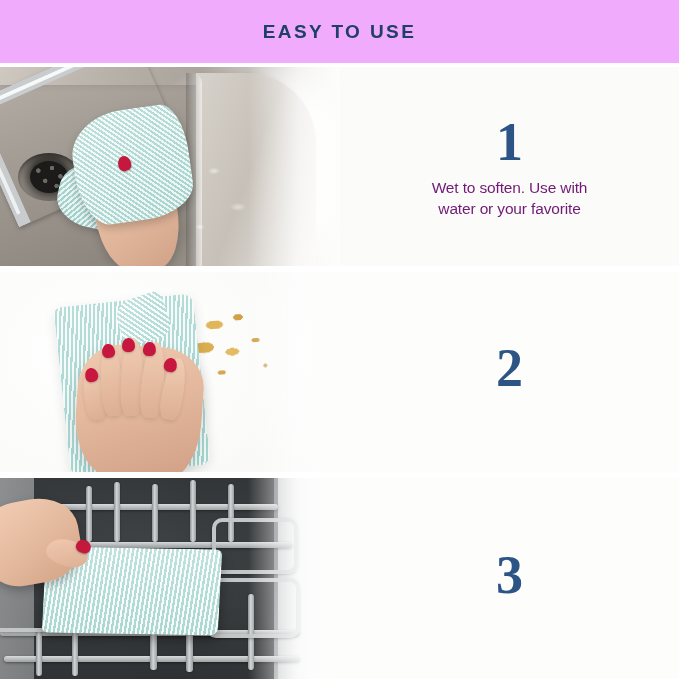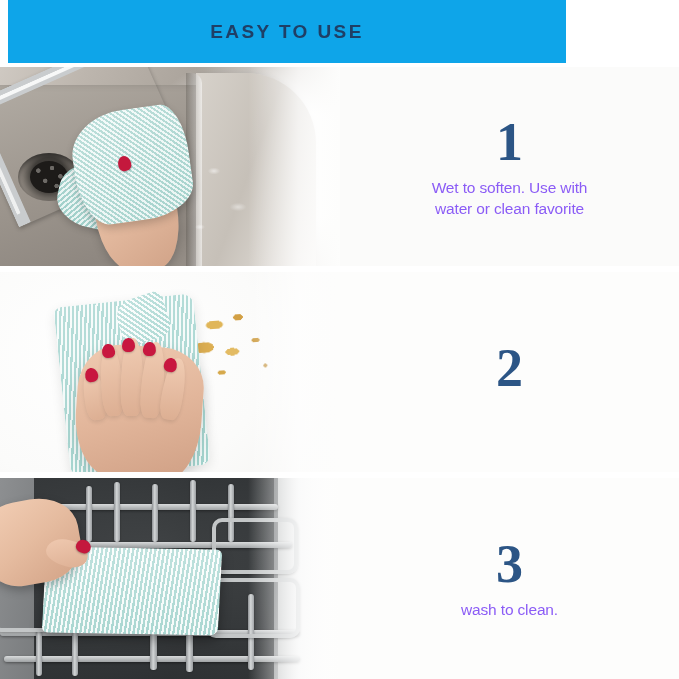--- a/index.html
+++ b/index.html
@@ -18,24 +18,24 @@
   .page {
     position: relative;
     width: 679px;
     height: 679px;
     background: #ffffff;
   }
 
   
   .header {
     position: absolute;
-    left: 8px; top: 0;
-    width: 558px;
+    left: 0; top: 0;
+    width: 679px;
     height: 63px;
-    background: #0ea5e9;
+    background: #f0abfc;
     display: flex;
     align-items: center;
     justify-content: center;
   }
   .header-title {
     font-family: "Liberation Sans", sans-serif;
     font-size: 19px;
     font-weight: bold;
     letter-spacing: 2.4px;
     color: #1f3f66;
@@ -89,21 +89,21 @@
     font-size: 54px;
     line-height: 1;
     color: #2c5585;
     margin: 0 0 8px 0;
     letter-spacing: 0px;
   }
   .step-text {
     font-family: "Liberation Sans", sans-serif;
     font-size: 15.5px;
     line-height: 21px;
-    color: #8b5cf6;
+    color: #701a75;
     margin: 0;
     max-width: 245px;
     letter-spacing: -0.15px;
   }
   .step-text .ln { display: block; white-space: nowrap; }
 
   
   .sink-bg {
     position: absolute; inset: 0;
     background:
@@ -405,21 +405,21 @@
         <div class="hand1"></div>
         <div class="cloth1"></div>
         <div class="nail1"></div>
       </div>
       <div class="photo-fade"></div>
     </div>
     <div class="textcol">
       <div class="step-number">1</div>
       <div class="step-text">
         <span class="ln">Wet to soften. Use with</span>
-        <span class="ln">water or clean favorite</span>
+        <span class="ln">water or your favorite</span>
       </div>
     </div>
   </div>
 
   <div class="row row-2">
     <div class="photo">
       <div class="photo-inner">
         <div class="counter-bg"></div>
         <div class="crumbs"></div>
         <div class="cloth2"></div>
@@ -473,18 +473,17 @@
         <div class="cloth3"></div>
         <div class="hand3"></div>
         <div class="thumb3"></div>
         <div class="nail3"></div>
       </div>
       <div class="photo-fade"></div>
     </div>
     <div class="textcol white">
       <div class="step-number">3</div>
       <div class="step-text">
-        <span class="ln">wash to clean.</span>
       </div>
     </div>
   </div>
 
 </div>
 
 </body></html>

